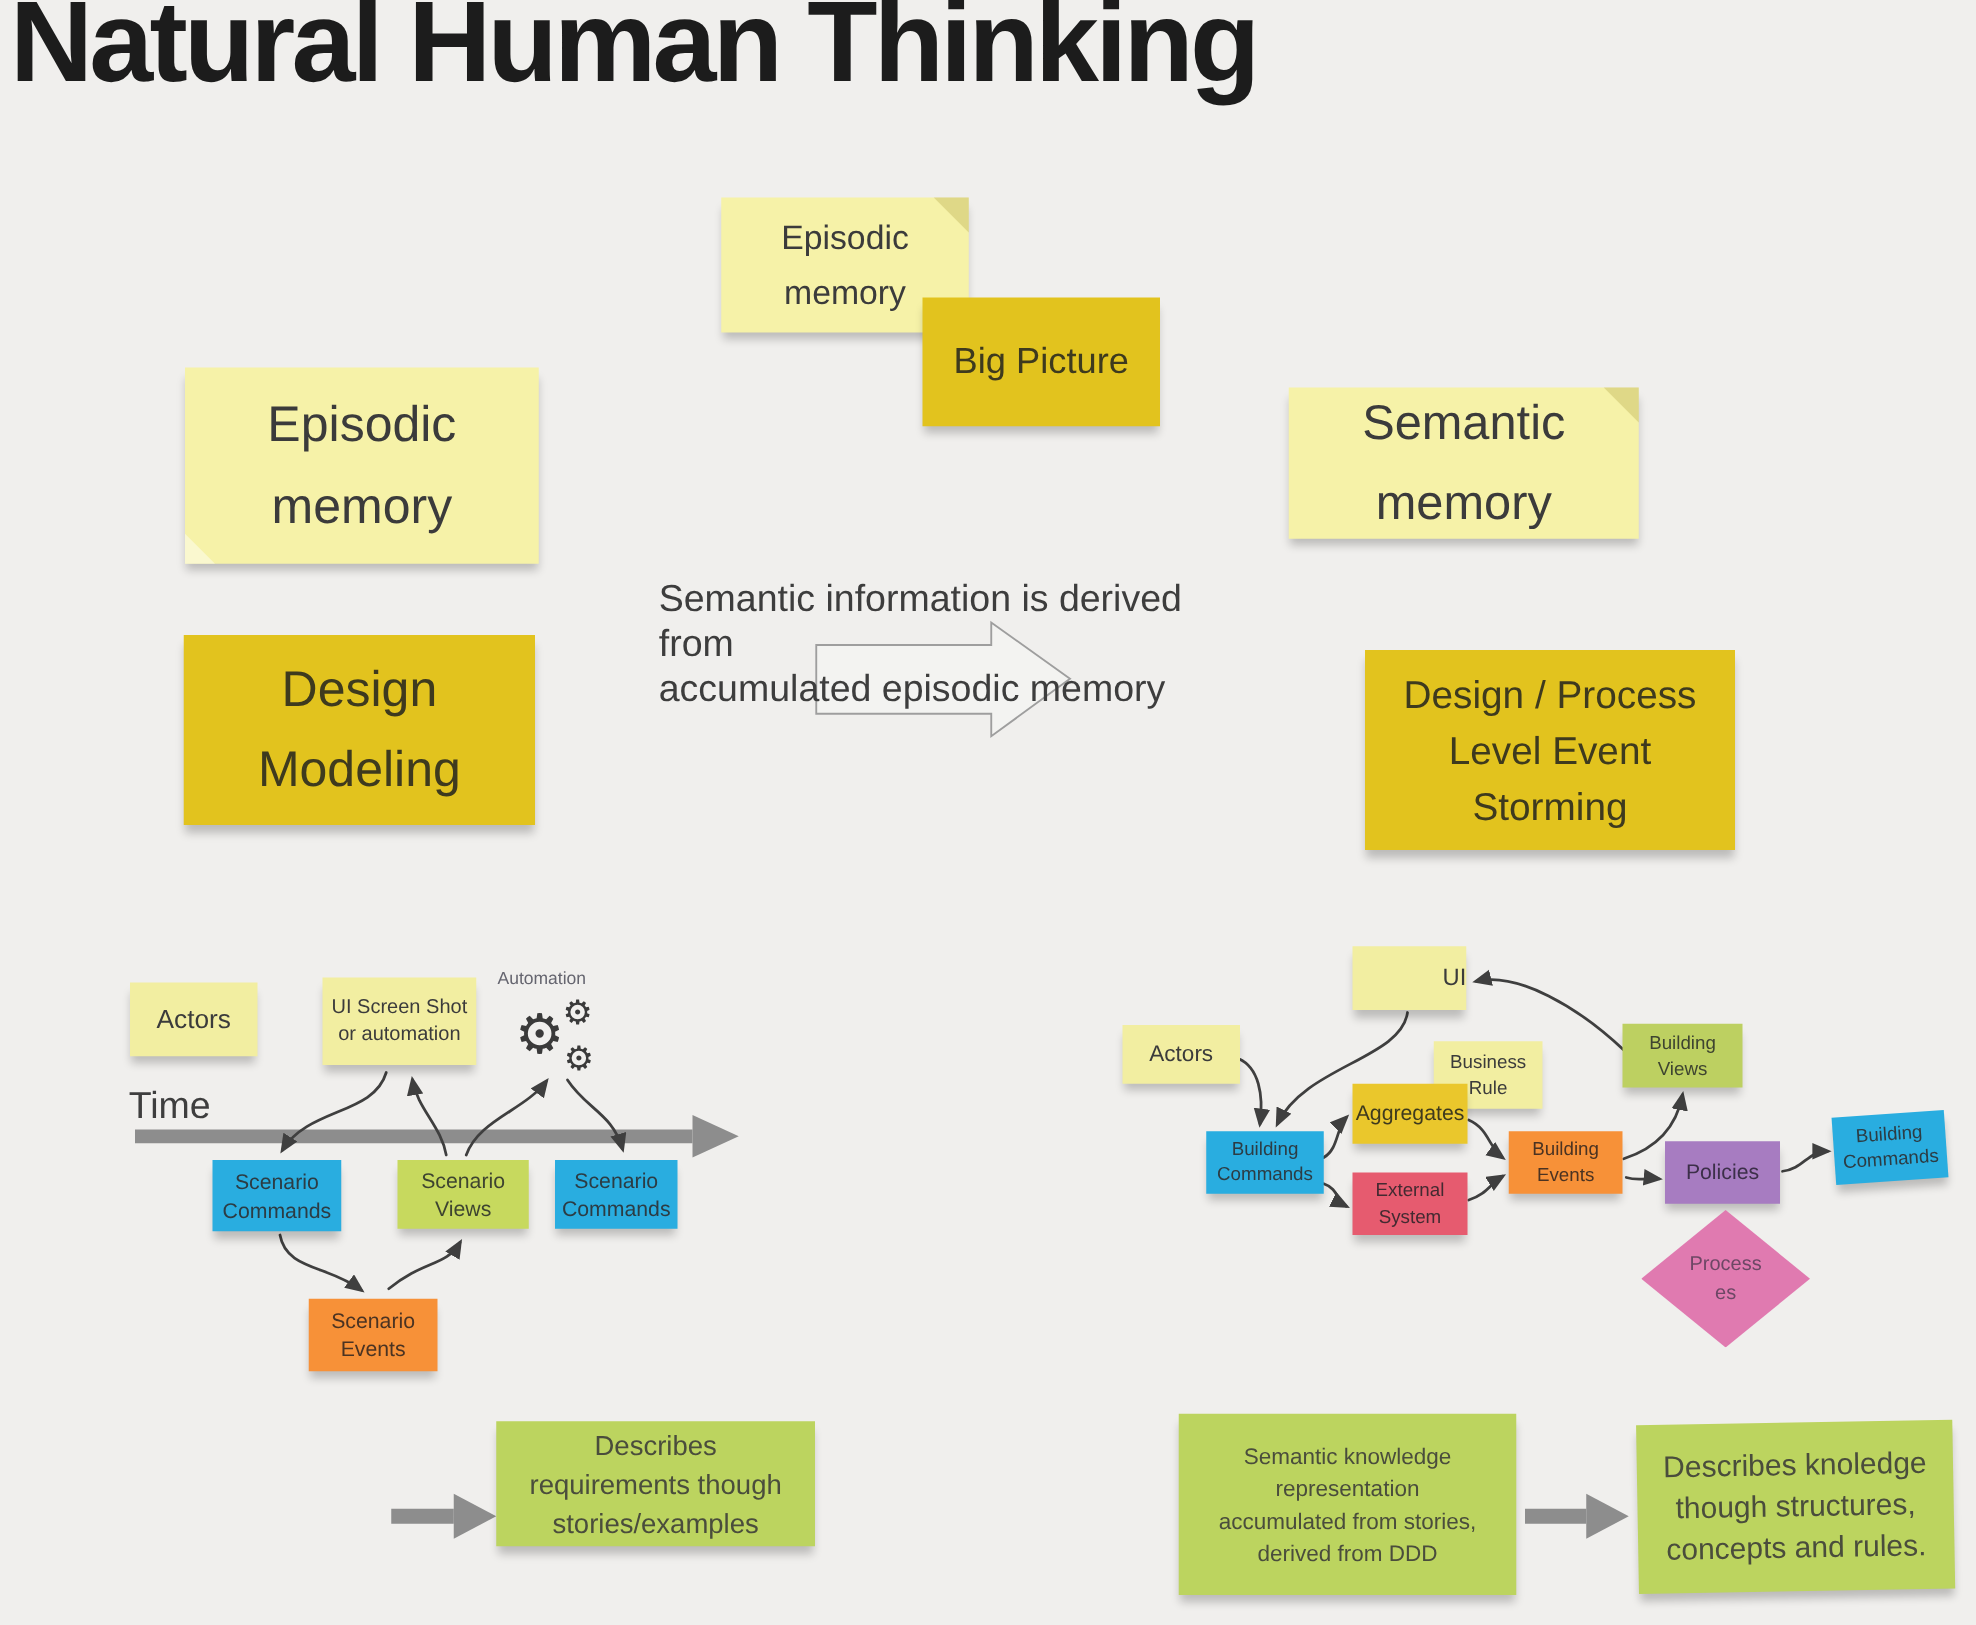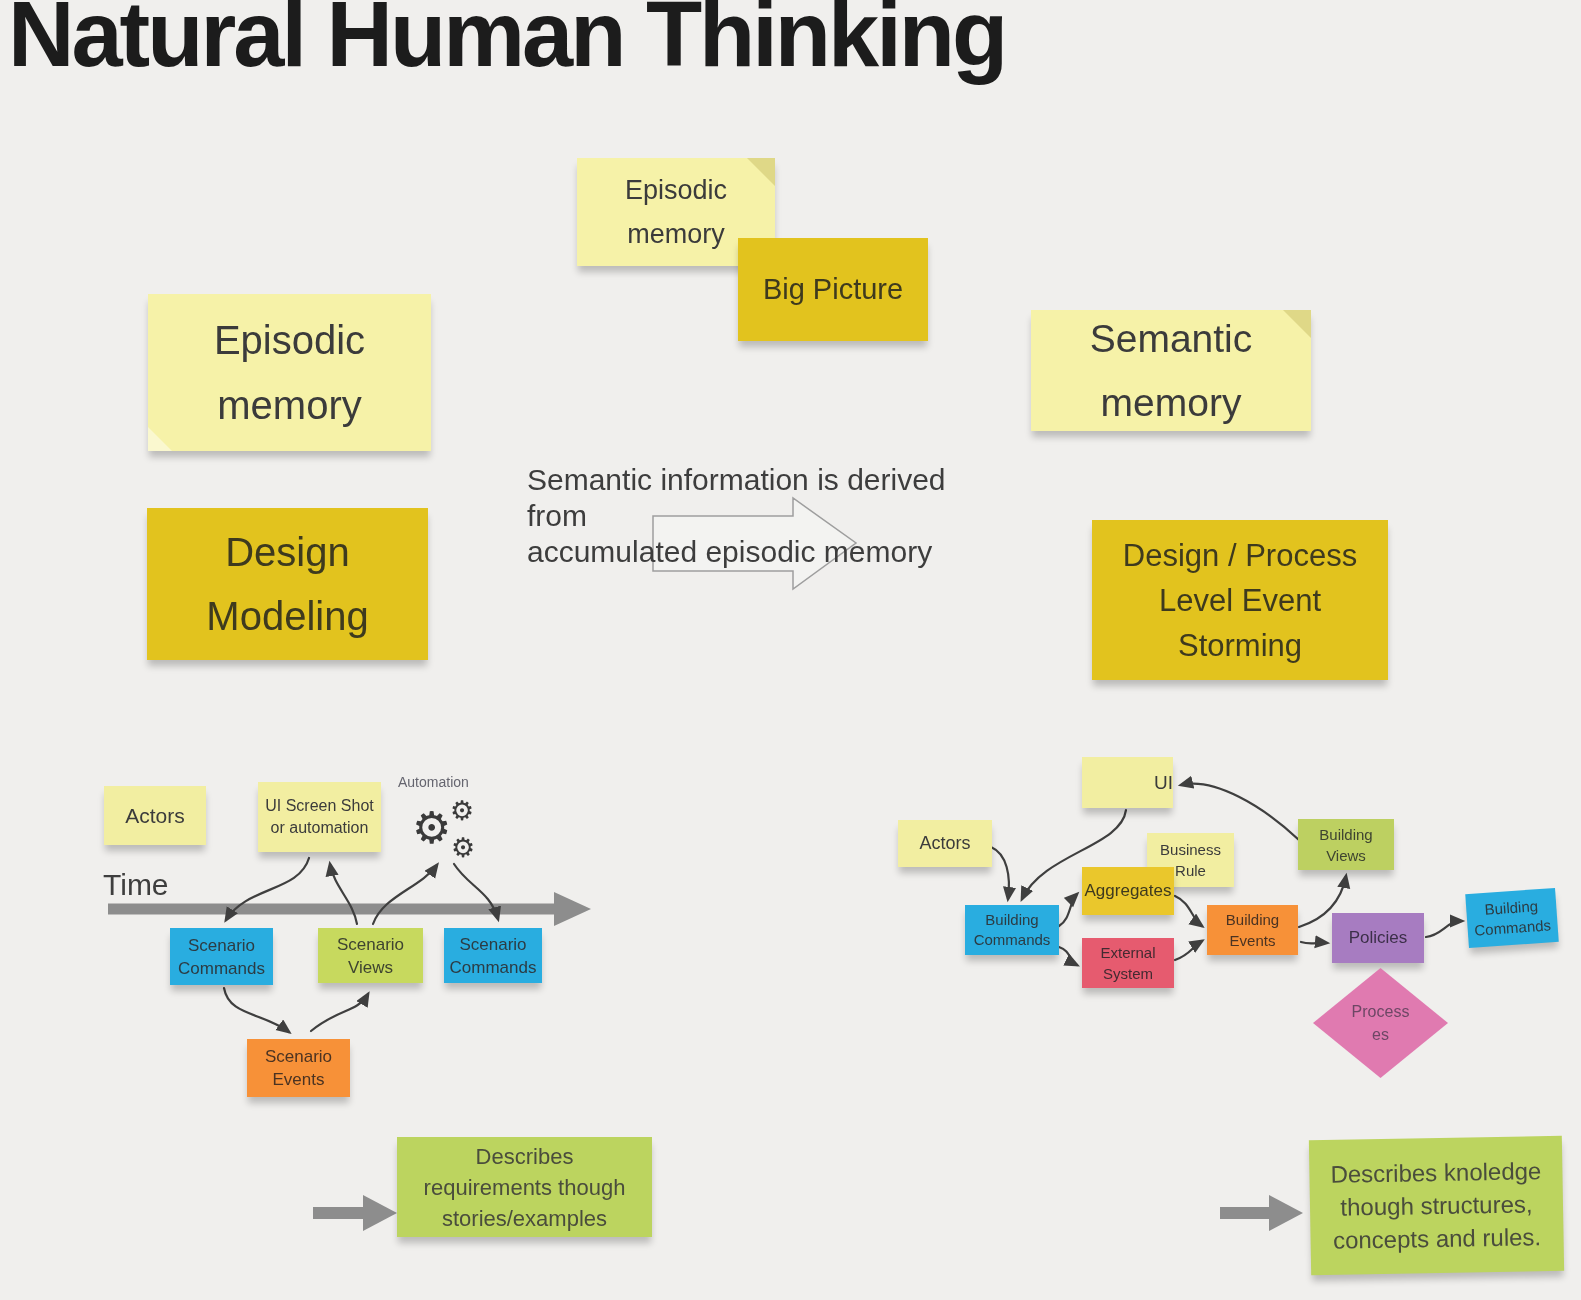--- a/index.html
+++ b/index.html
@@ -189,19 +189,25 @@
   <div class="diamond c-pink" style="left:1313px;top:968px;width:135px;height:110px;font-size:16px;line-height:23px;">
     <span class="txt">Process
 es</span>
   </div>
 
   <div class="sticky c-biggreen" style="left:397px;top:1137px;width:255px;height:100px;font-size:22px;line-height:31px;">
     <span class="txt">Describes
 requirements though
 stories/examples</span>
   </div>
+  <div class="sticky c-biggreen" style="left:943px;top:1131px;width:270px;height:145px;font-size:18px;line-height:26px;">
+    <span class="txt">Semantic knowledge
+representation
+accumulated from stories,
+derived from DDD</span>
+  </div>
   <div class="sticky c-biggreen" style="left:1310px;top:1138px;width:253px;height:135px;font-size:24px;line-height:33px;transform:rotate(-1deg);">
     <span class="txt">Describes knoledge
 though structures,
 concepts and rules.</span>
   </div>
 
 </div>
 
 </body></html>

